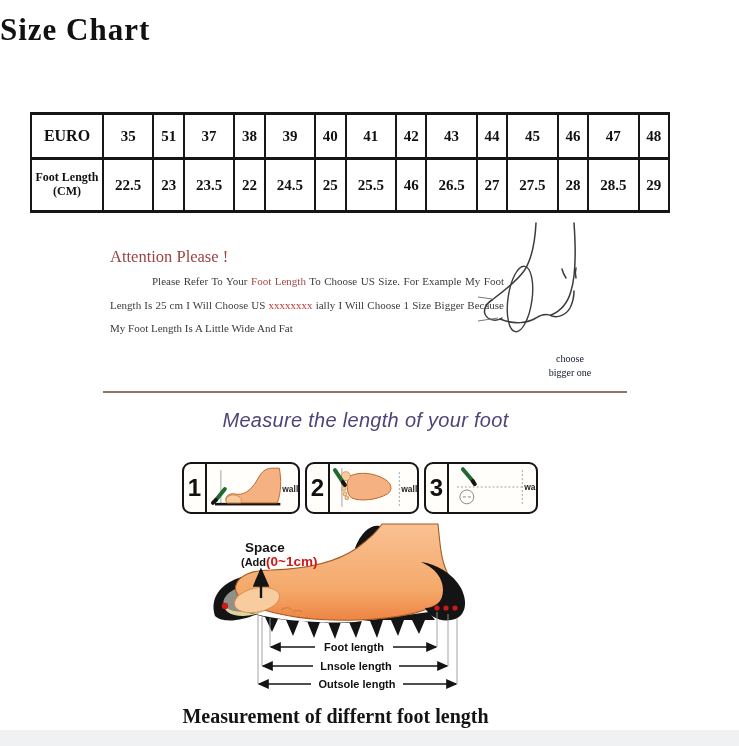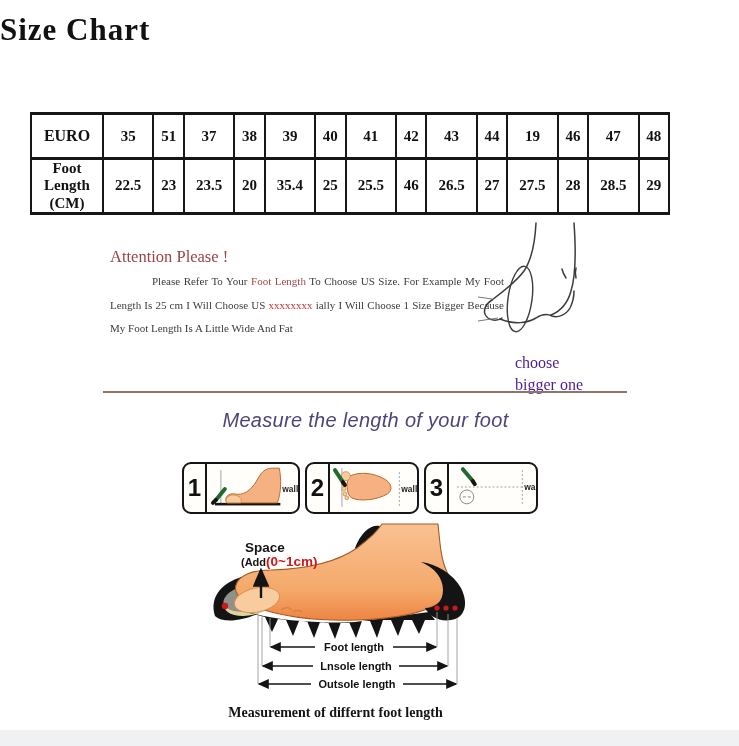--- a/index.html
+++ b/index.html
@@ -21,34 +21,34 @@
   .subtitle .hl{color:var(--accent-maroon);}
   
   table.size-table{position:absolute; left:30px; top:112px; width:640px;
     border-collapse:collapse; text-align:center; font-weight:bold;
     border-top:3px solid #161616; border-bottom:3px solid #7f1d1d;}
   .size-table th,.size-table td{border:2px solid #161616; border-top:3px solid #161616;
     border-bottom:3px solid #161616; padding:0; font-weight:bold;}
   .size-table .r1{height:45px;}
   .size-table .r2{height:53px;}
   .size-table .rowhead{width:70px; font-size:16px; line-height:1.15;}
-  .size-table .r2 .rowhead{font-size:15px;}
+  .size-table .r2 .rowhead{font-size:12px;}
   .size-table td{font-size:15px;}
   
   .attention{position:absolute; left:110px; top:231px; width:394px;}
   .attention h3{margin:16px 0 3px 0; font-size:16.5px; font-weight:normal; color:var(--attention-red);}
   .attention p{margin:0; font-size:11px; line-height:23.5px; text-align:justify;
     text-indent:42px; color:#3b3b3b;}
   .attention .red-soft{color:var(--inline-red);}
   .attention .red-x{color:var(--x-red);}
   .foot-sketch{position:absolute; left:478px; top:221px;}
   .sketch-stroke{fill:none; stroke:#3c3c3c; stroke-width:1.5; stroke-linecap:round;}
   .sketch-thin{fill:none; stroke:#777; stroke-width:1;}
-  .choose-note{position:absolute; left:515px; top:352px; width:110px; 
-    font-size:16px; line-height:1.35; color:#4c1d95;}
+  .choose-note{position:absolute; left:515px; top:352px; width:110px; text-align:center;
+    font-size:10px; line-height:1.35; color:#0f172a;}
   .divider{position:absolute; left:103px; top:391px; width:524px; height:0;
     border-top:2px solid var(--divider-brown);}
   
   .measure-heading{position:absolute; left:0; right:8px; top:409px; text-align:center;
     font-family:"Liberation Sans", sans-serif; font-weight:normal; font-style:italic;
     font-size:20px; color:var(--purple); letter-spacing:.3px;}
   
   .steps{position:absolute; left:182px; top:462px; display:flex; gap:5px;}
   .panel{position:relative; height:52px; border:2.5px solid #151515; border-radius:9px;
     background:#fffefb; display:flex; box-sizing:border-box;}
@@ -68,21 +68,21 @@
   .insole-cream{fill:var(--insole-cream);}
   .meas-line{stroke:#141414; stroke-width:1.4; fill:none;}
   .meas-label{font:bold 11px "Liberation Sans", sans-serif; fill:#101010;}
   .space-word{font:bold 13.5px "Liberation Sans", sans-serif; fill:#141414;}
   .space-add{font:bold 11px "Liberation Sans", sans-serif; fill:#141414;}
   .space-red{font:bold 13.5px "Liberation Sans", sans-serif; fill:var(--space-red);}
   .red-dot{fill:var(--dot-red);}
   .guide{stroke:#9a9a9a; stroke-width:.9;}
   
   .footer-title{position:absolute; left:0; width:671px; top:705px; text-align:center;
-    font-size:14px; font-weight:bold; color:#141414;}
+    font-size:20px; font-weight:bold; color:#141414;}
   .footer-bar{position:absolute; left:0; right:0; top:730px; height:16px; background:var(--footer-bar);}
 </style>
 </head>
 <body>
 
 <div class="page">
 
 
   <div class="title">Size Chart</div>
 
@@ -94,32 +94,32 @@
       <td>35</td>
       <td>51</td>
       <td>37</td>
       <td>38</td>
       <td>39</td>
       <td>40</td>
       <td>41</td>
       <td>42</td>
       <td>43</td>
       <td>44</td>
-      <td>19</td>
+      <td>45</td>
       <td>46</td>
       <td>47</td>
       <td>48</td>
     </tr>
     <tr class="r2">
       <th class="rowhead">Foot Length (CM)</th>
       <td>22.5</td>
       <td>23</td>
       <td>23.5</td>
-      <td>20</td>
-      <td>35.4</td>
+      <td>22</td>
+      <td>24.5</td>
       <td>25</td>
       <td>25.5</td>
       <td>46</td>
       <td>26.5</td>
       <td>27</td>
       <td>27.5</td>
       <td>28</td>
       <td>28.5</td>
       <td>29</td>
     </tr>

